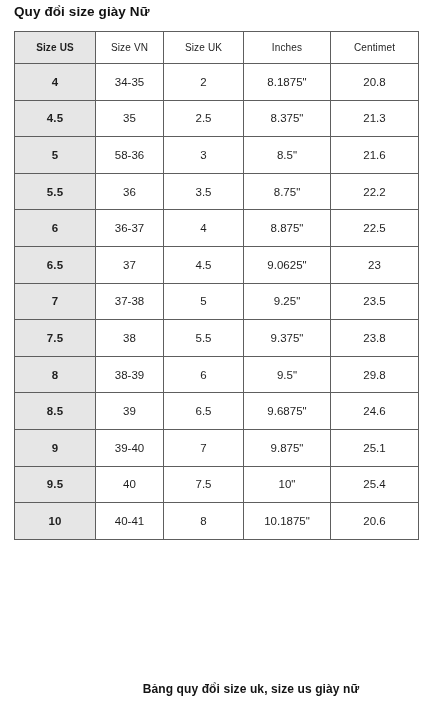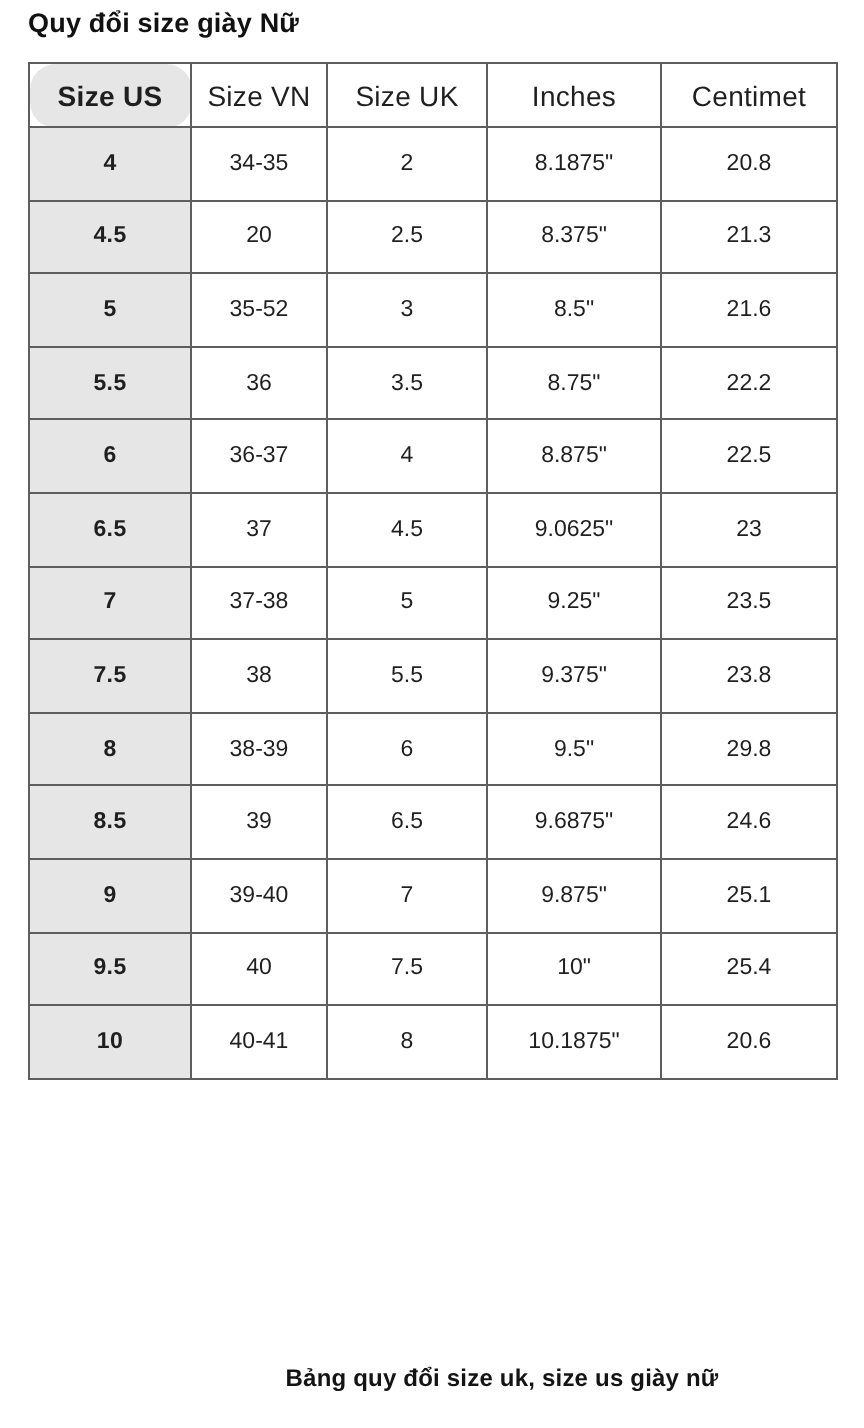--- a/index.html
+++ b/index.html
@@ -64,23 +64,22 @@
     vertical-align: middle;
     padding: 0;
     font-size: 11.5px;
     color: #1f1f1f;
     background: #ffffff;
   }
 
   table.size-table thead th {
     height: 31px;
     font-weight: normal;
-    font-size: 14px;
+    font-size: 10px;
     letter-spacing: 0.15px;
-    border-radius: 13px;
   }
 
   table.size-table thead th.first-col {
     font-weight: bold;
     background: #e6e6e6;
   }
 
   table.size-table tbody td {
     height: 35.6px;
   }
@@ -133,28 +132,28 @@
       <tbody id="table-body">
           <tr>
             <td class="first-col">4</td>
             <td>34-35</td>
             <td>2</td>
             <td>8.1875"</td>
             <td>20.8</td>
           </tr>
           <tr>
             <td class="first-col">4.5</td>
-            <td>20</td>
+            <td>35</td>
             <td>2.5</td>
             <td>8.375"</td>
             <td>21.3</td>
           </tr>
           <tr>
             <td class="first-col">5</td>
-            <td>35-52</td>
+            <td>58-36</td>
             <td>3</td>
             <td>8.5"</td>
             <td>21.6</td>
           </tr>
           <tr>
             <td class="first-col">5.5</td>
             <td>36</td>
             <td>3.5</td>
             <td>8.75"</td>
             <td>22.2</td>

